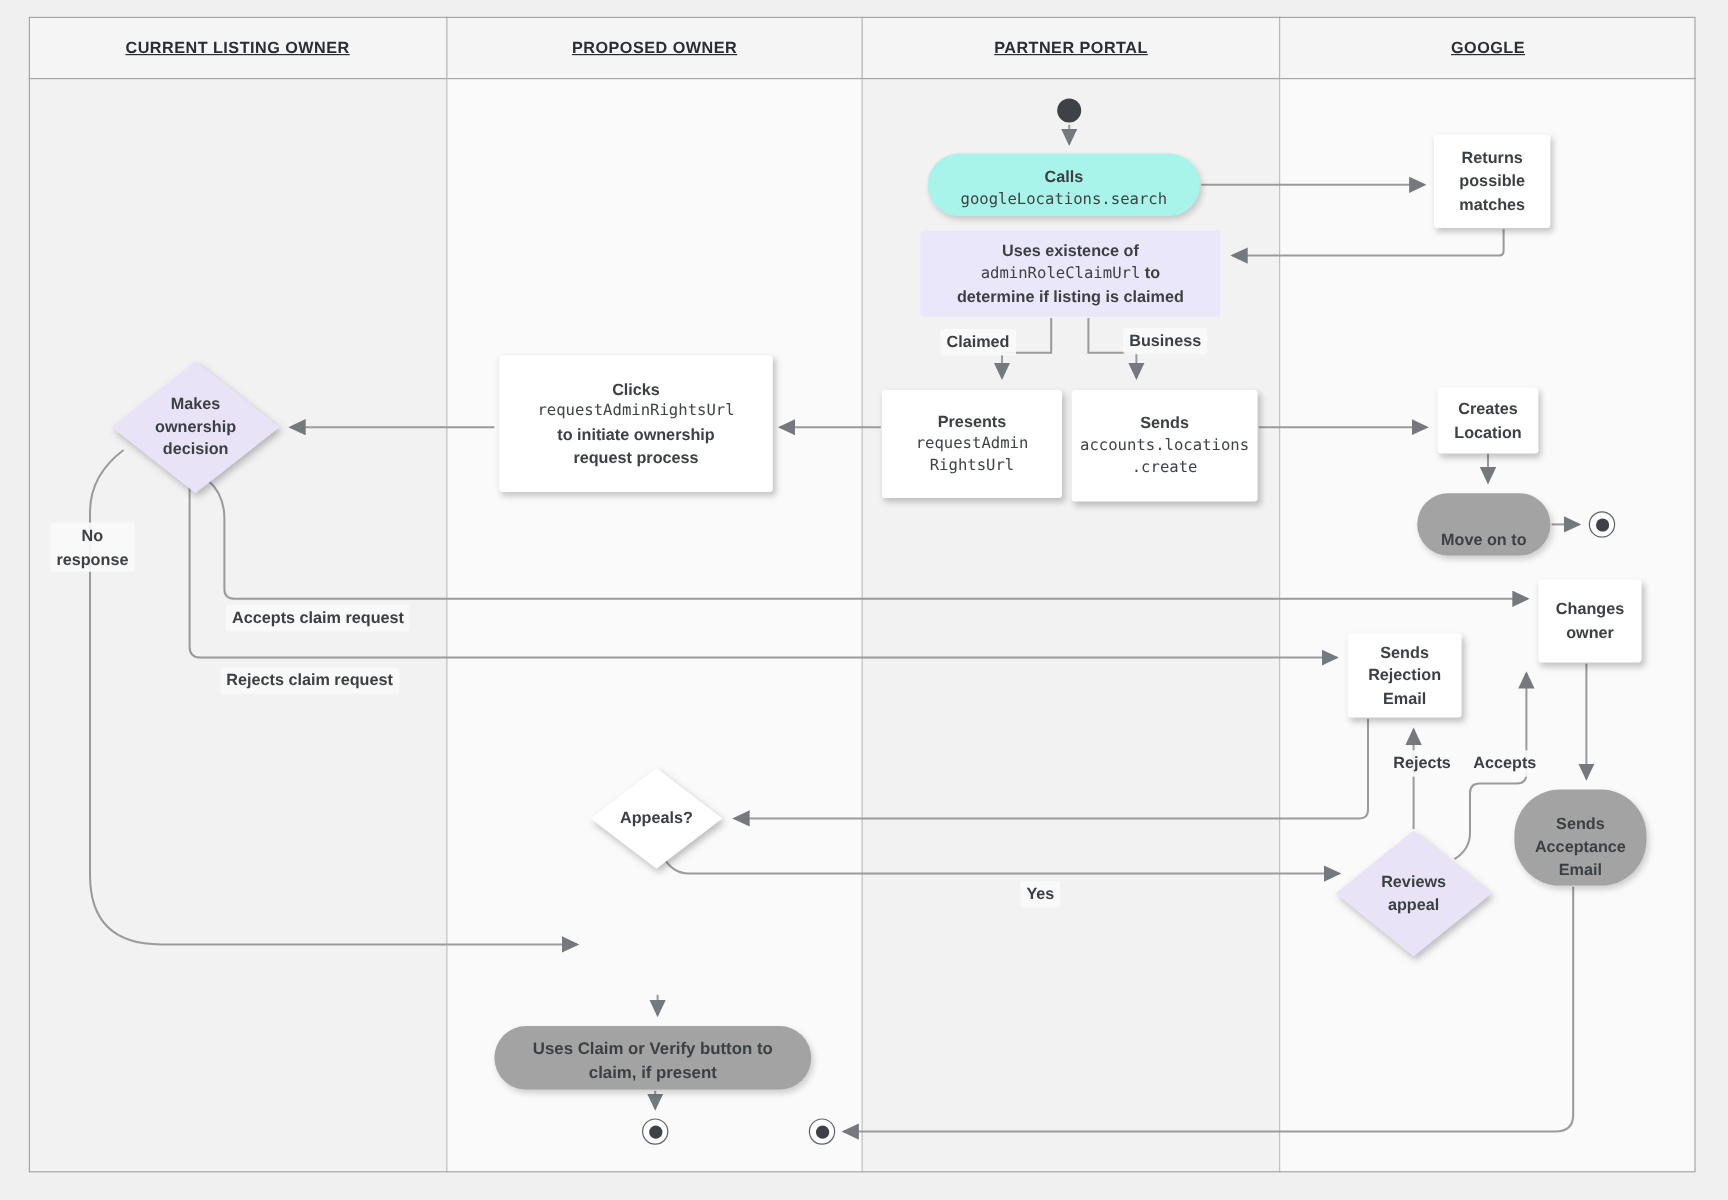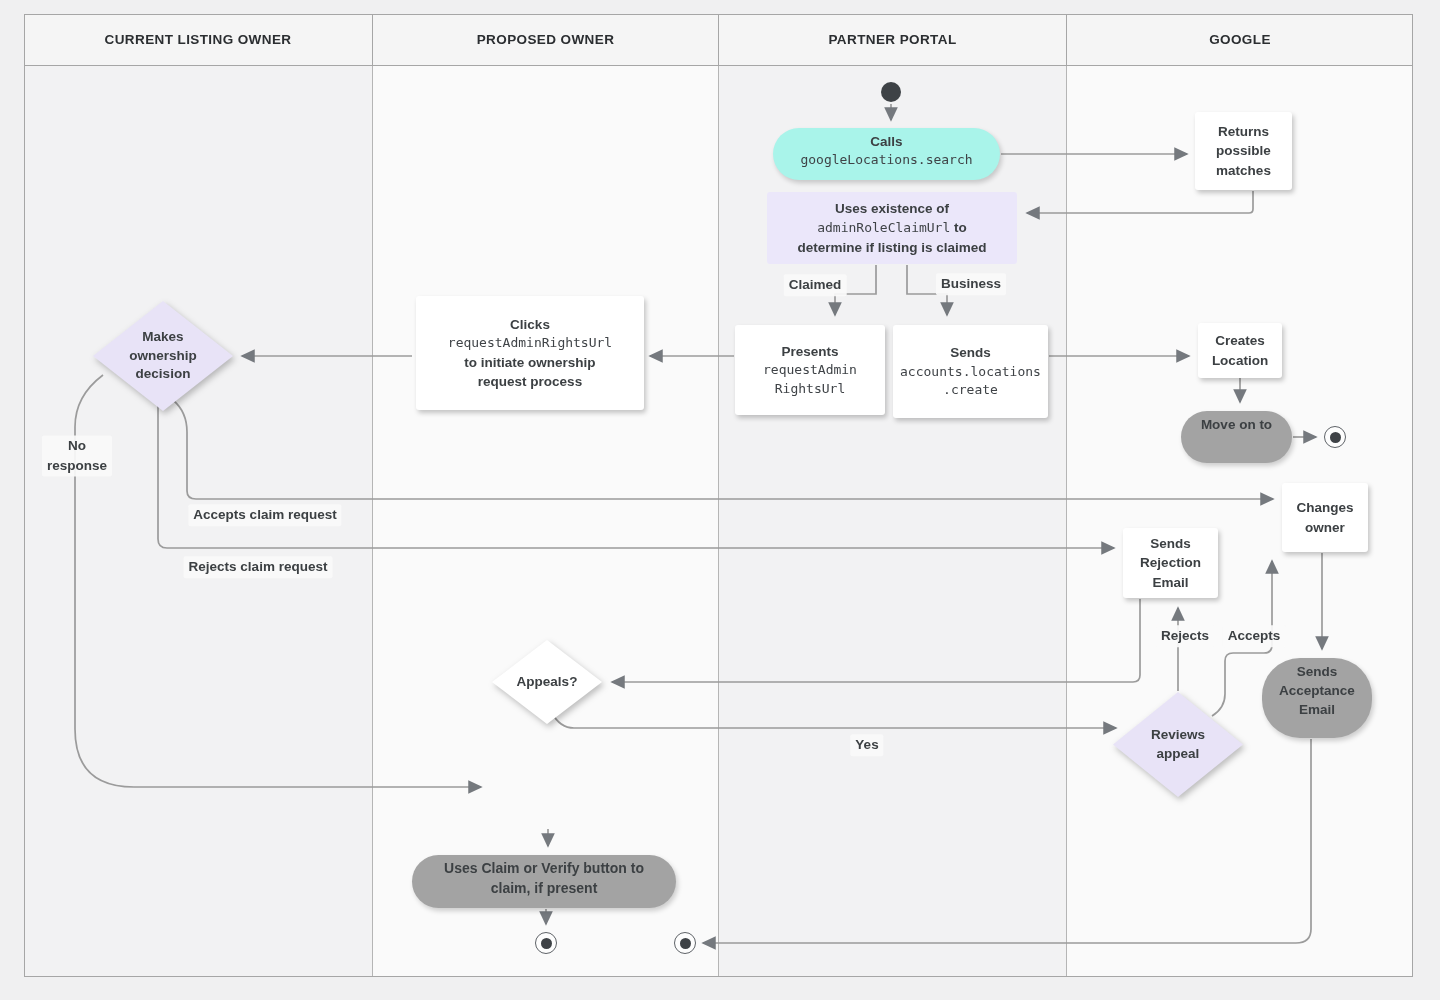--- a/index.html
+++ b/index.html
@@ -10,25 +10,25 @@
     color:#3c4043;
     overflow:hidden;
   }
   #canvas{position:absolute;left:0;top:0;width:1440px;height:1000px;}
   
   .lane{position:absolute;top:14px;height:963px;border-right:1px solid #b5b5b5;box-sizing:border-box;}
   .lane.shade-a{background:#f2f2f3;}
   .lane.shade-b{background:#fafafa;}
   #frame{position:absolute;left:24px;top:14px;width:1389px;height:963px;border:1px solid #a6a6a6;box-sizing:border-box;pointer-events:none;}
   .hdr{position:absolute;top:14px;height:52px;background:#f5f5f5;border-bottom:1px solid #a6a6a6;border-right:1px solid #a6a6a6;
-       display:flex;align-items:center;justify-content:center;font-weight:bold;font-size:13.5px;letter-spacing:.4px;color:#2b2e31;box-sizing:border-box;}
+       display:flex;align-items:center;justify-content:center;font-weight:bold;font-size:13.5px;letter-spacing:.4px;color:#2b2e31;box-sizing:border-box;text-decoration:underline;}
   
   .box{position:absolute;background:#ffffff;border-radius:3px;box-shadow:2px 3px 5px rgba(0,0,0,.22);
        display:flex;flex-direction:column;align-items:center;justify-content:center;text-align:center;box-sizing:border-box;padding:4px 6px;}
-  .pill{position:absolute;display:flex;flex-direction:column;align-items:center;justify-content:flex-start;text-align:center;
+  .pill{position:absolute;display:flex;flex-direction:column;align-items:center;justify-content:flex-end;text-align:center;
         box-shadow:2px 3px 5px rgba(0,0,0,.18);box-sizing:border-box;padding:4px 8px;}
   .pill.cyan{background:#a9f4ea;}
   .pill.pink{background:#a3a3a3;}
   .flat{box-shadow:none;}
   .lavbg{background:#ebe7fa;}
   .t-bold{font-weight:bold;font-size:13.5px;line-height:1.42;white-space:pre-line;}
   .t-mono{font-family:"DejaVu Sans Mono", monospace;font-size:13px;line-height:1.42;white-space:pre-line;color:#3f4347;}
   .diamond{position:absolute;filter:drop-shadow(2px 3px 3px rgba(0,0,0,.25));}
   .dshape{position:absolute;inset:0;clip-path:polygon(50% 0,100% 50%,50% 100%,0 50%);}
   .dshape.lav{background:#e8e3f7;}

